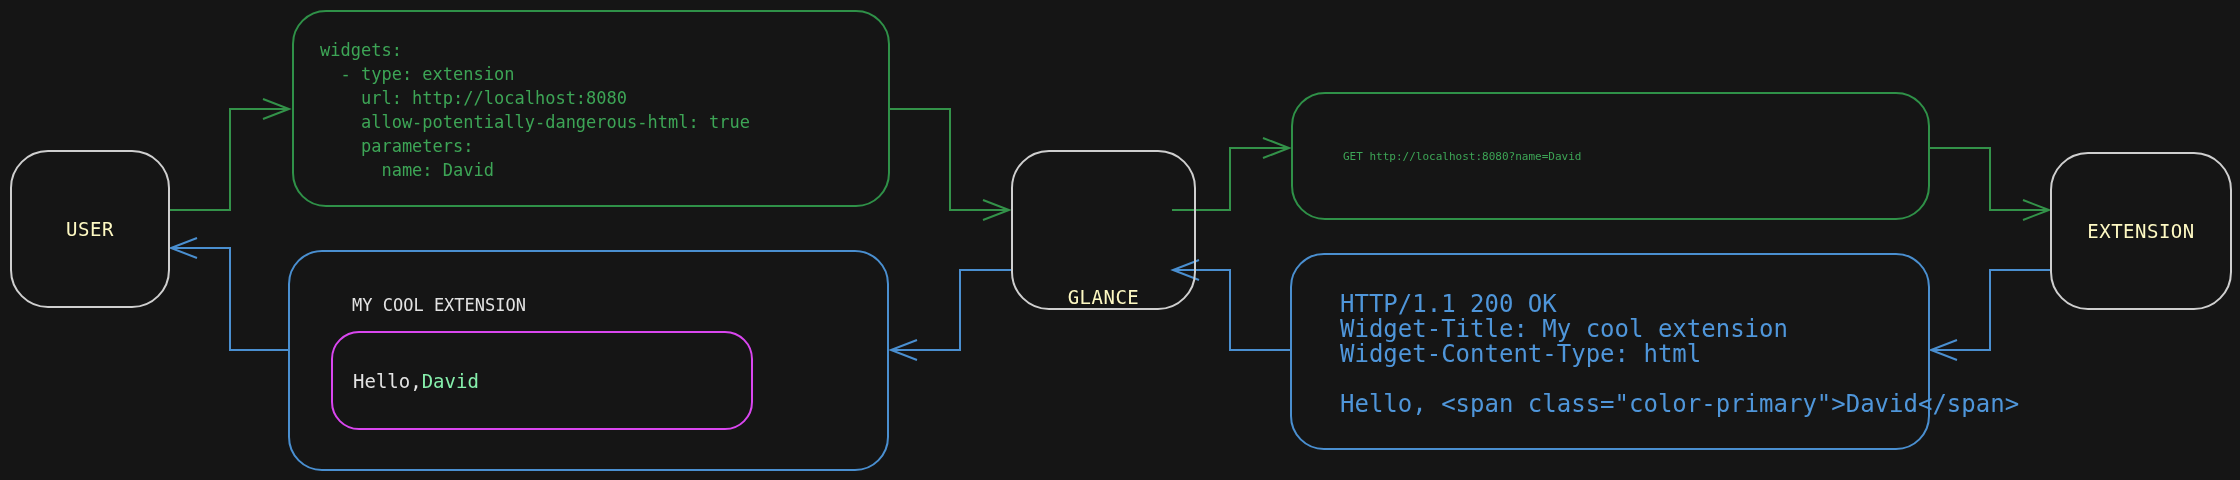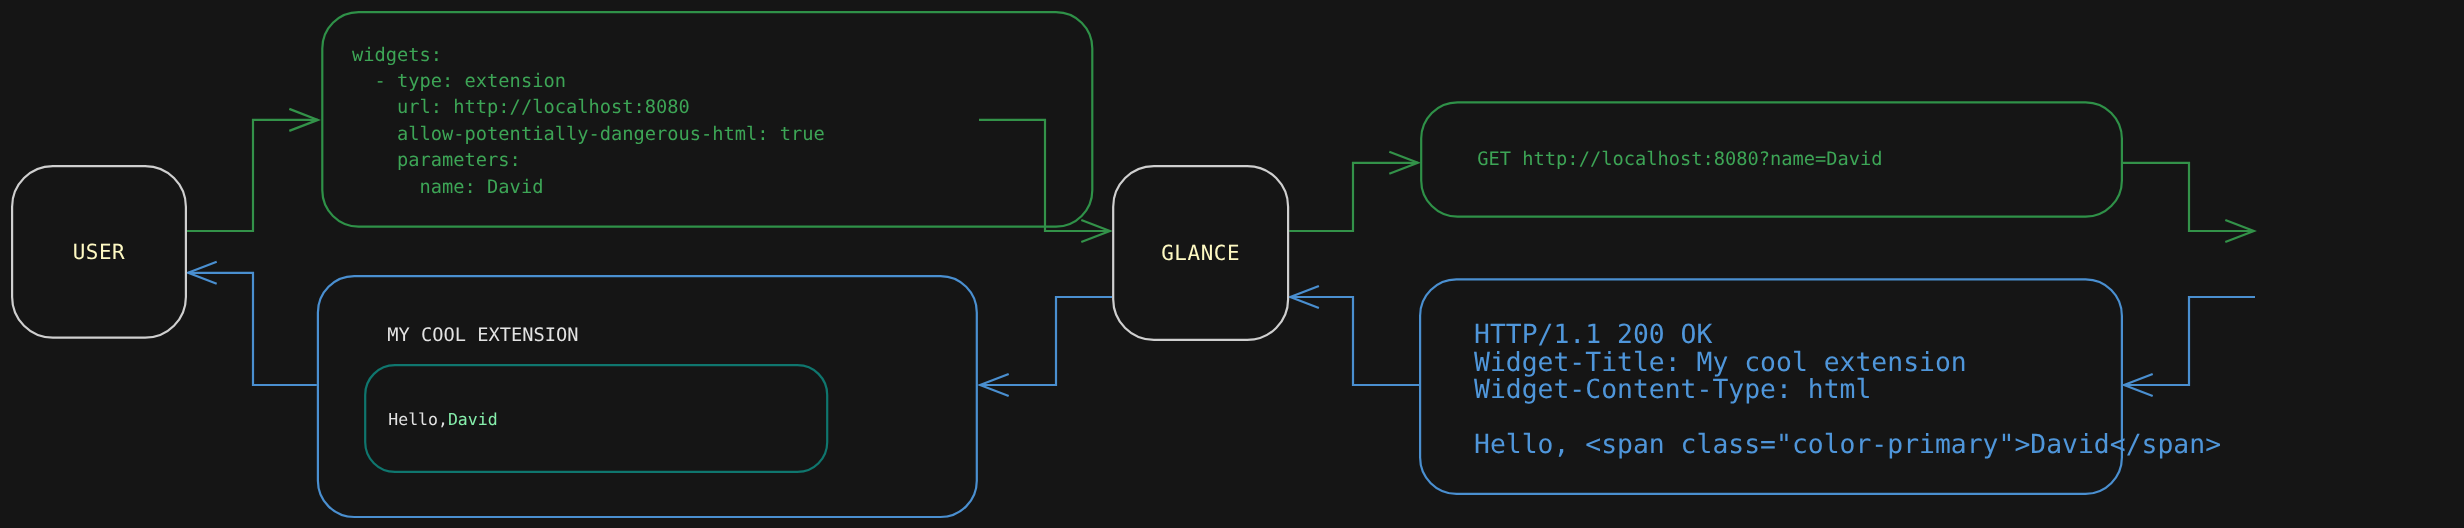--- a/index.html
+++ b/index.html
@@ -39,42 +39,42 @@
   .node {
     border-radius: 38px;
     color: #fef9c3;
     font-size: 19px;
     display: flex;
     align-items: center;
     justify-content: center;
     letter-spacing: 0.5px;
   }
   .node-user      { left: 10px;   top: 150px; width: 160px; height: 158px; }
-  .node-glance    { left: 1011px; top: 150px; width: 161px; height: 160px; }
+  .node-glance    { left: 1011px; top: 150px; width: 185px; height: 160px; align-items: flex-end; }
   .node-extension { left: 2050px; top: 152px; width: 182px; height: 158px; }
 
   .green-box { border-color: #2f9148; color: #3da556; }
   .blue-box  { border-color: #4a8fd0; color: #4f96da; }
 
   .yaml-box {
-    left: 292px; top: 10px; width: 702px; height: 197px;
+    left: 292px; top: 10px; width: 598px; height: 197px;
     display: flex; flex-direction: column; justify-content: center;
     padding-left: 26px; padding-top: 2px;
   }
   .yaml-box pre {
     margin: 0;
     font-family: inherit;
     font-size: 17px;
     line-height: 24px;
   }
   .get-box {
-    left: 1291px; top: 92px; width: 639px; height: 106px;
+    left: 1291px; top: 92px; width: 639px; height: 128px;
     display: flex; align-items: center;
     padding-left: 50px;
-    font-size: 17px;
+    font-size: 11px;
   }
   .response-box {
     left: 1290px; top: 253px; width: 640px; height: 197px;
     display: flex; flex-direction: column; justify-content: center;
     padding-left: 48px; padding-top: 5px;
   }
   .response-box pre {
     margin: 0;
     font-family: inherit;
     font-size: 24px;
@@ -89,25 +89,25 @@
     transform: translateY(-50%);
     color: #e3e3e3;
     font-size: 17px;
   }
   .widget-box .widget-title { left: 62px; top: 53px; }
   .hello-box {
     position: absolute;
     left: 41px; top: 79px;
     width: 422px; height: 99px;
     box-sizing: border-box;
-    border: 2px solid #0f766e;
+    border: 2px solid #d946ef;
     border-radius: 28px;
     display: flex; align-items: center;
     padding-left: 20px;
-    font-size: 15px;
+    font-size: 19px;
     color: #e3e3e3;
   }
   .accent-name { color: #86efac; }
 </style>
 </head>
 <body>
 
 <div class="canvas">
 
   <svg class="connectors" viewBox="0 0 2240 480">
@@ -138,20 +138,23 @@
   </svg>
 
   <div class="box node node-user">
     <span>USER</span>
   </div>
 
   <div class="box node node-glance">
     <span>GLANCE</span>
   </div>
 
+  <div class="box node node-extension">
+    <span>EXTENSION</span>
+  </div>
 
   <div class="box green-box yaml-box">
     <pre>widgets:
   - type: extension
     url: http://localhost:8080
     allow-potentially-dangerous-html: true
     parameters:
       name: David</pre>
   </div>
 

